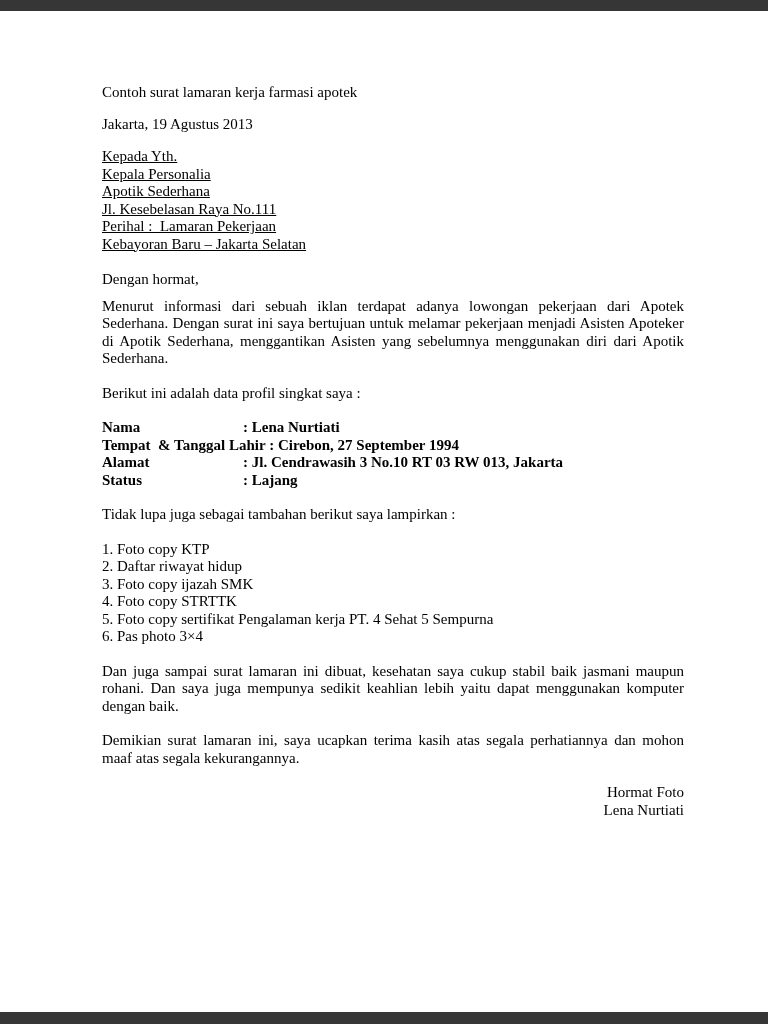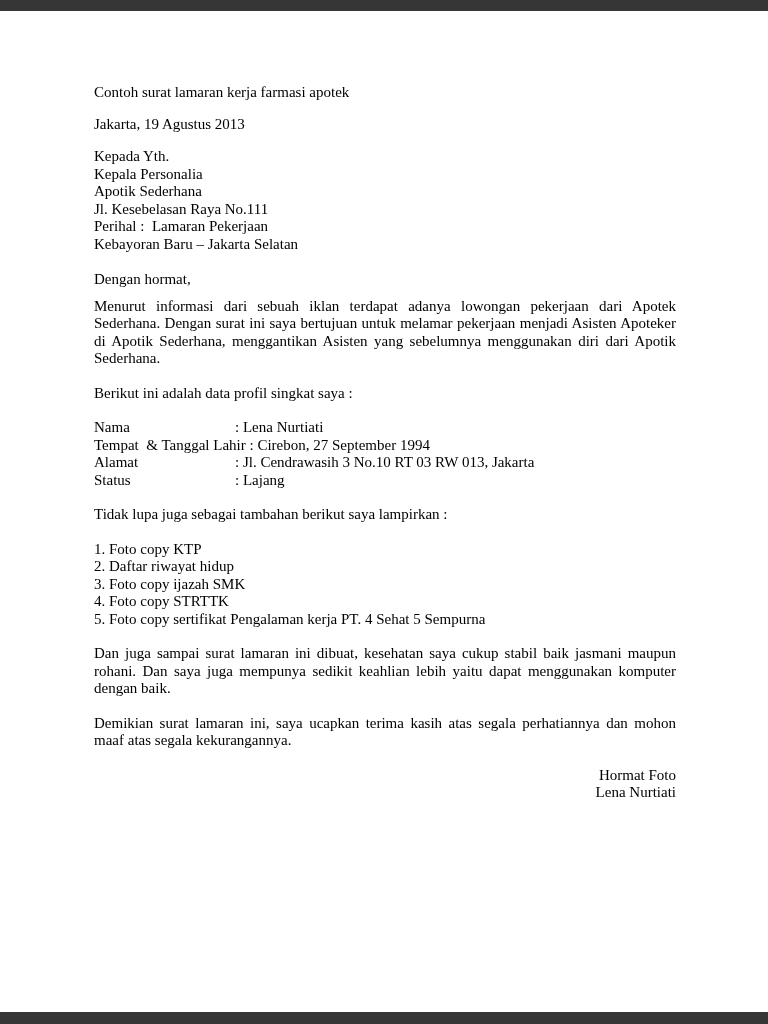--- a/index.html
+++ b/index.html
@@ -20,33 +20,33 @@
     left: 0;
     width: 768px;
     background: #363636;
   }
   .frame-bar.top { top: 0; height: 11px; }
   .frame-bar.bottom { bottom: 0; height: 12px; }
 
   .letter {
     position: absolute;
     top: 84px;
-    left: 94px;
+    left: 102px;
     width: 582px;
   }
   .heading { margin: 0; font-size: 15px; font-weight: normal; }
   .date-line { margin-top: 14px; }
-  .recipient-block { margin-top: 15px; }
+  .recipient-block { margin-top: 15px; text-decoration: underline; }
   .recipient-line { white-space: pre-wrap; }
   .salutation { margin-top: 18px; }
   .paragraph { margin-top: 9px; text-align: justify; }
   .paragraph.gap { margin-top: 17px; }
   .profile-intro, .attachments-intro { margin-top: 17px; }
   .profile-block { margin-top: 17px; }
-  .profile-row { display: flex; }
+  .profile-row { display: flex; font-weight: bold; }
   .profile-label { min-width: 141px; white-space: pre-wrap; flex: 0 0 auto; }
   .profile-value { white-space: pre-wrap; }
   .attachments-block { margin-top: 17px; }
   .closing { margin-top: 17px; text-align: right; }
   .signature { text-align: right; }
 </style>
 </head>
 <body>
 
 <div class="frame-bar top"></div>
@@ -92,20 +92,21 @@
   </div>
 
   <div class="attachments-intro">Tidak lupa juga sebagai tambahan berikut saya lampirkan :</div>
 
   <div class="attachments-block">
     <div class="attachment-line">1. Foto copy KTP</div>
     <div class="attachment-line">2. Daftar riwayat hidup</div>
     <div class="attachment-line">3. Foto copy ijazah SMK</div>
     <div class="attachment-line">4. Foto copy STRTTK</div>
     <div class="attachment-line">5. Foto copy sertifikat Pengalaman kerja PT. 4 Sehat 5 Sempurna</div>
+    <div class="attachment-line">6. Pas photo 3×4</div>
   </div>
 
   <div class="paragraph gap">Dan juga sampai surat lamaran ini dibuat, kesehatan saya cukup stabil baik jasmani maupun rohani. Dan saya juga mempunya sedikit keahlian lebih yaitu dapat menggunakan komputer dengan baik.</div>
 
   <div class="paragraph gap">Demikian surat lamaran ini, saya ucapkan terima kasih atas segala perhatiannya dan mohon maaf atas segala kekurangannya.</div>
 
   <div class="closing">Hormat Foto</div>
 
   <div class="signature">Lena Nurtiati</div>
 

